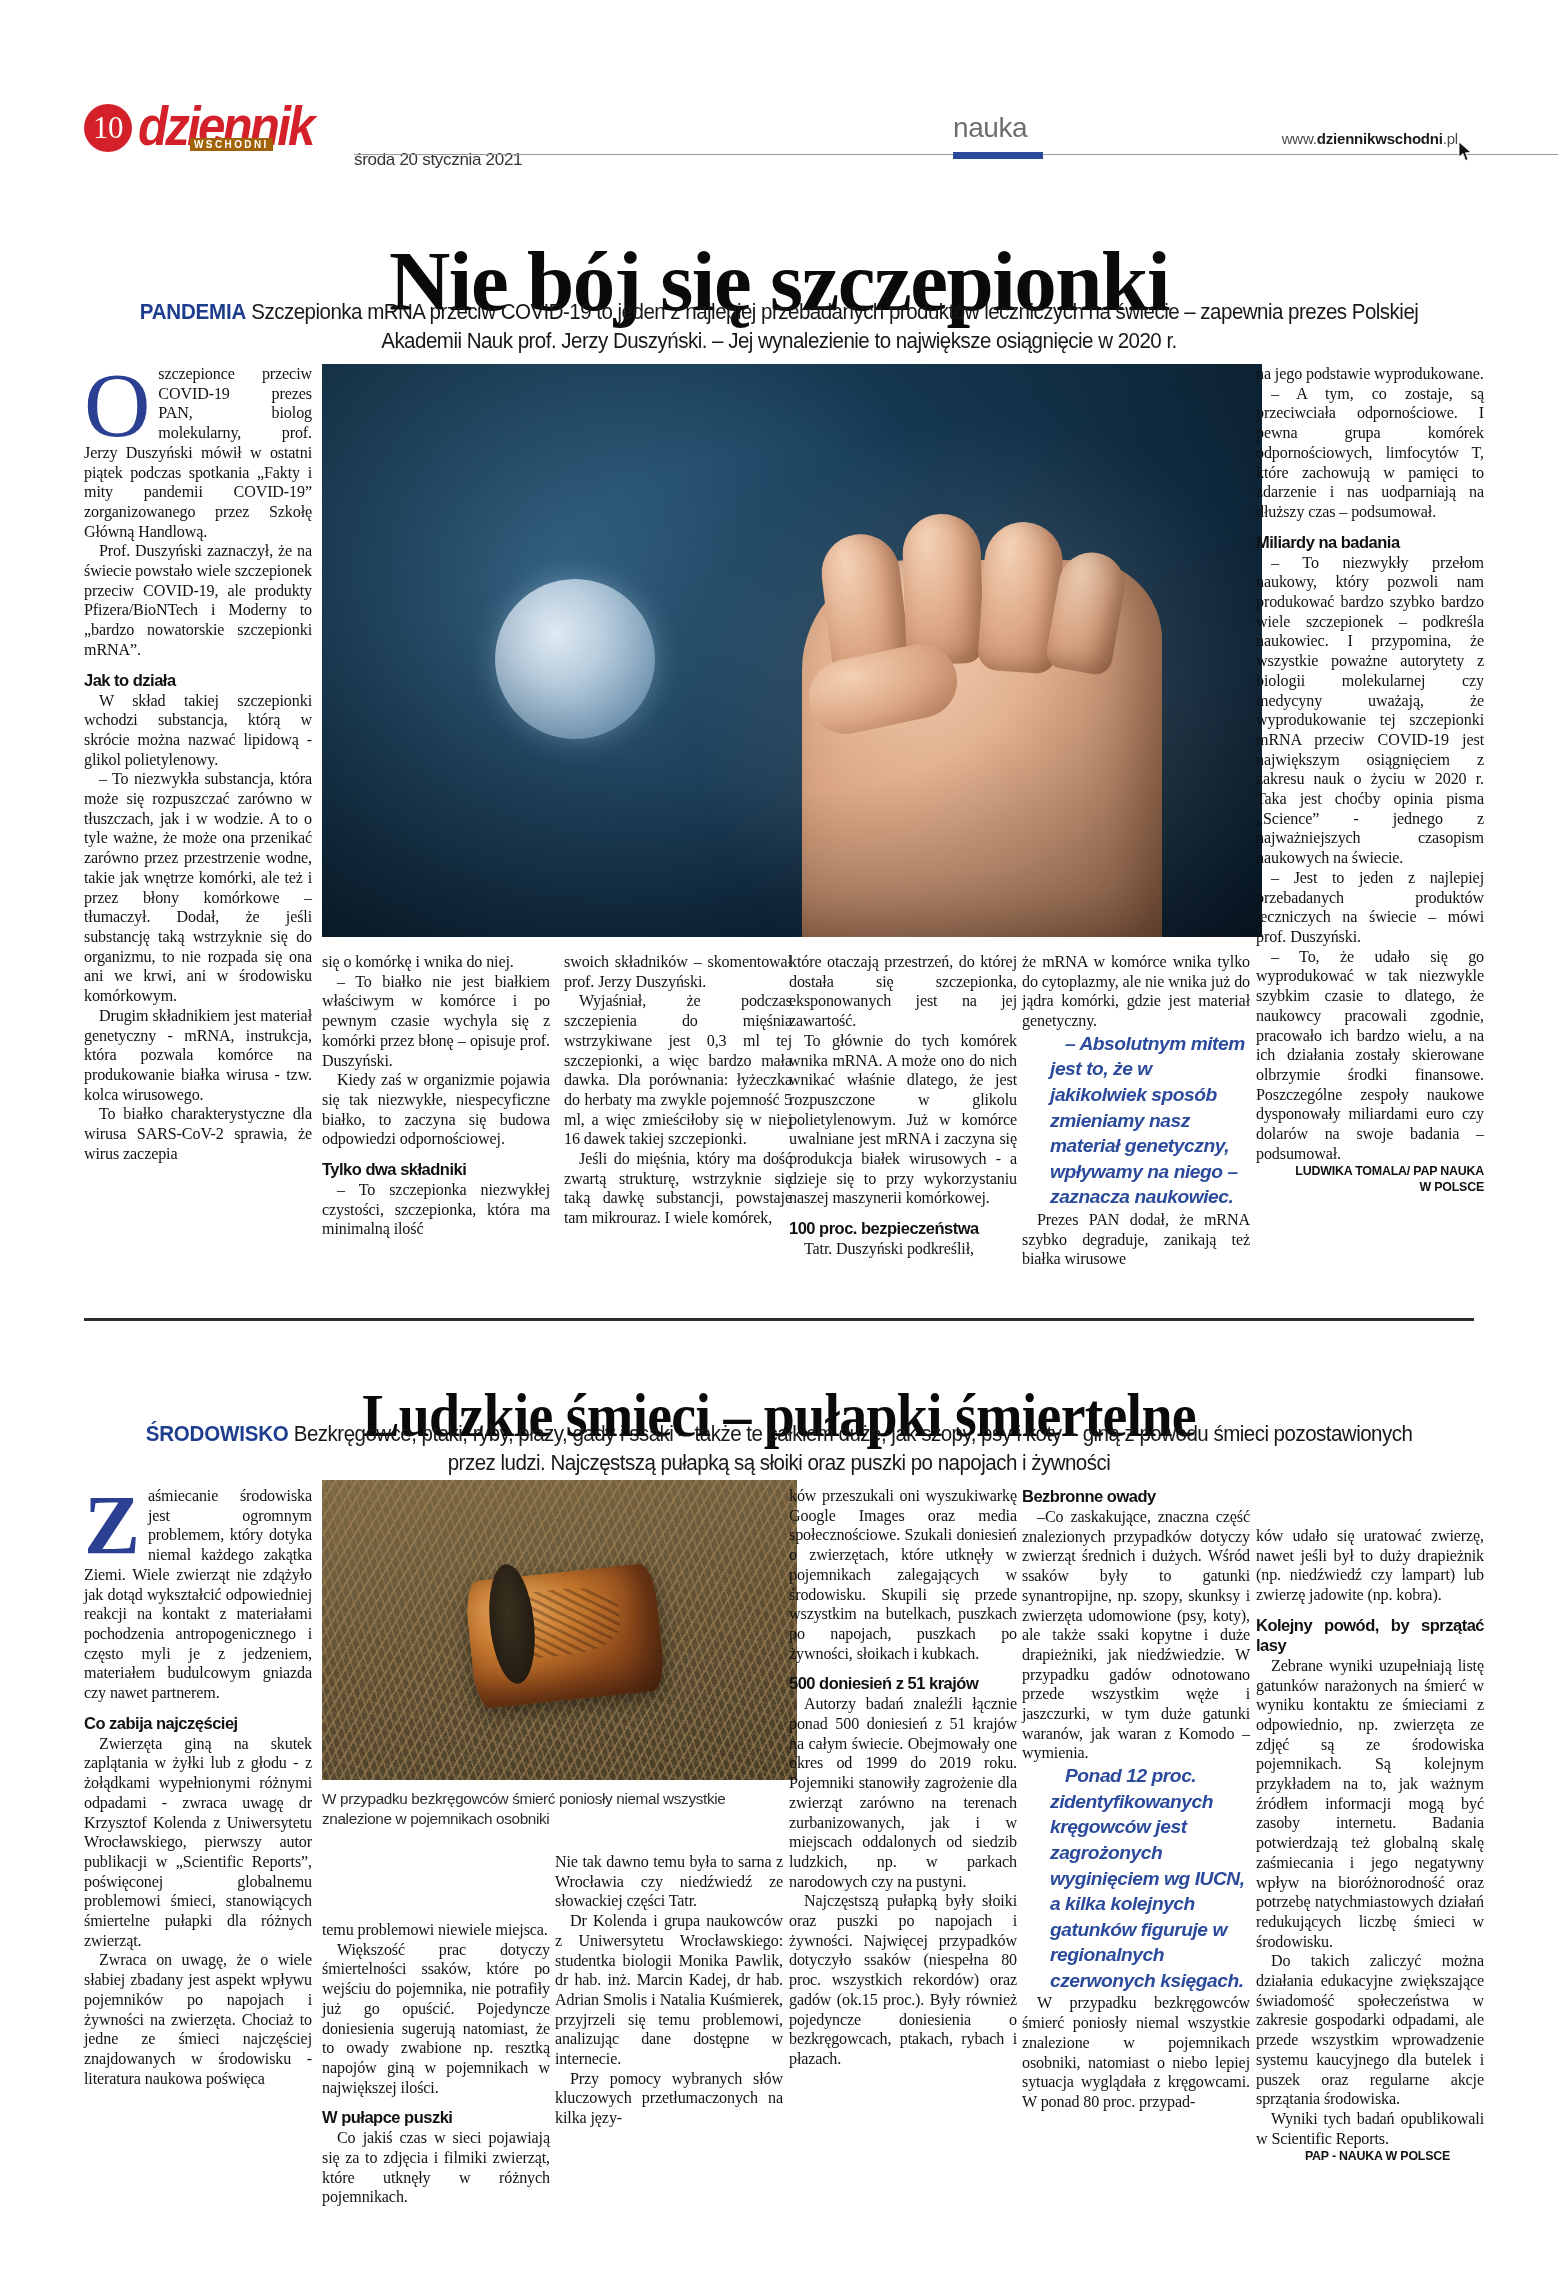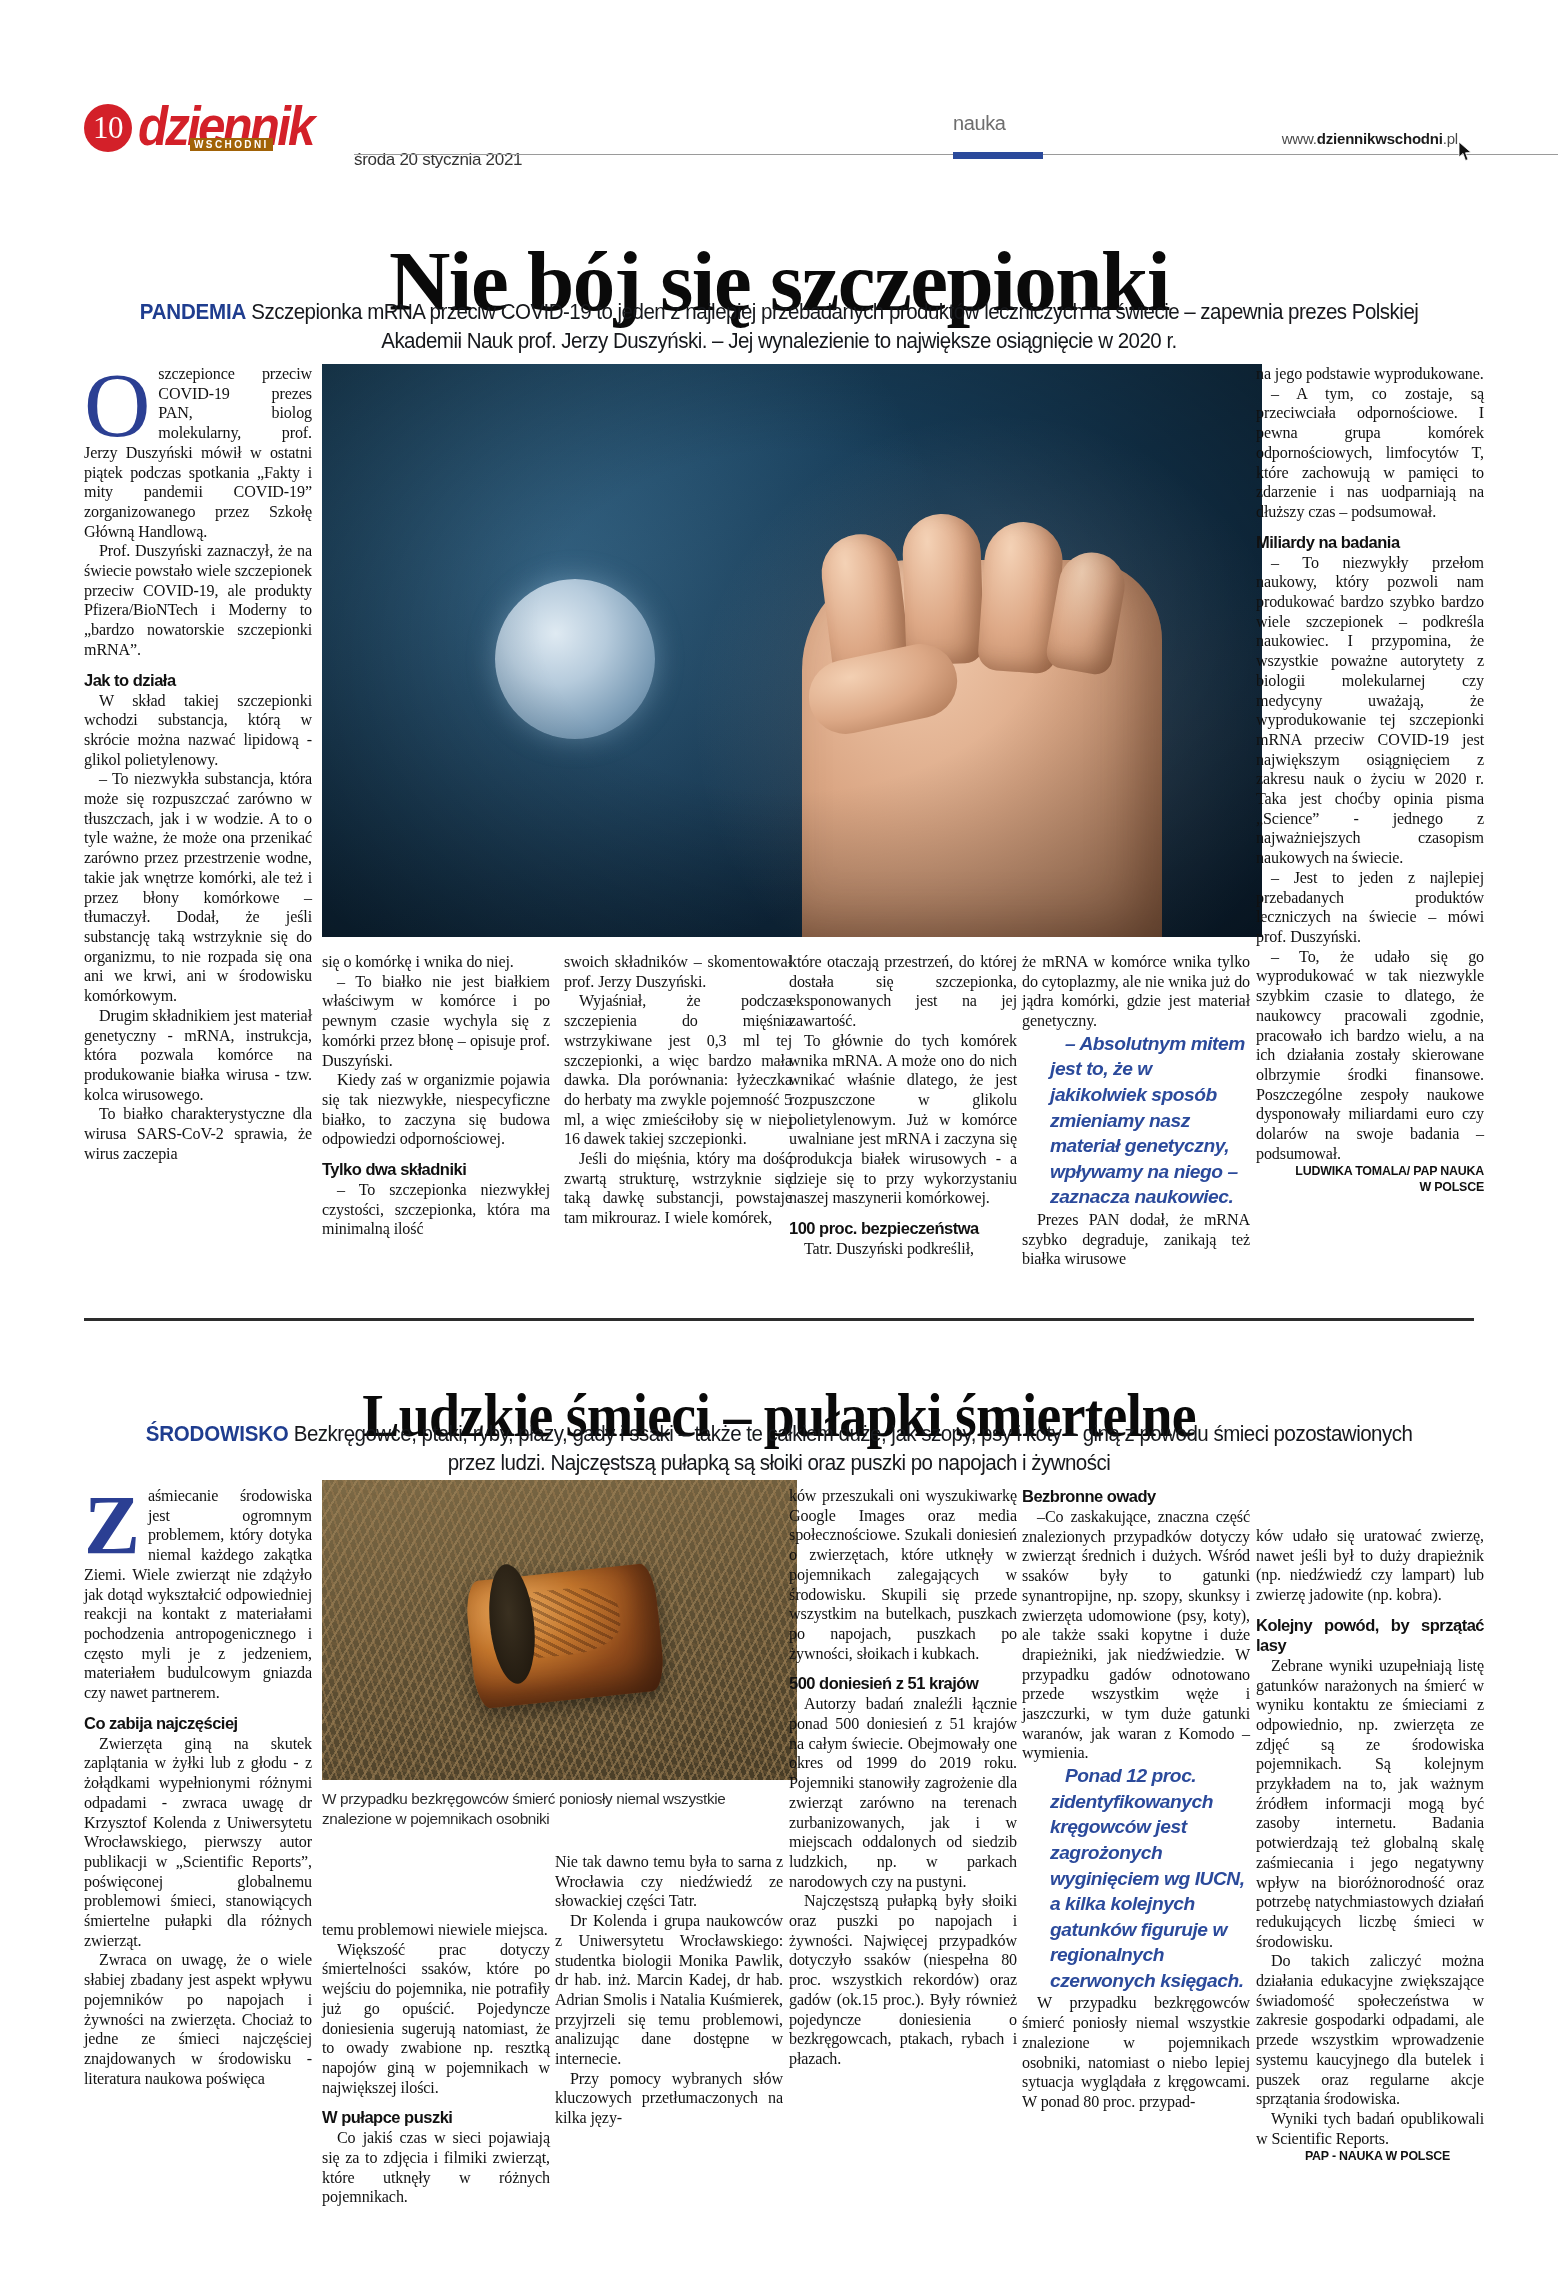--- a/index.html
+++ b/index.html
@@ -85,21 +85,21 @@
     position: absolute;
     left: 270px; top: 58px;
     width: 1204px;
     height: 1px;
     background: #9a9a9a;
   }
   .mast-section {
     position: absolute;
     left: 869px; top: 16px;
     font-family: "Liberation Sans", sans-serif;
-    font-size: 20px;
+    font-size: 28px;
     color: #6e6e6e;
     letter-spacing: -0.4px;
   }
   .mast-section-bar {
     position: absolute;
     left: 869px; top: 56px;
     width: 90px; height: 7px;
     background: #2b4a9b;
   }
   .mast-url {

